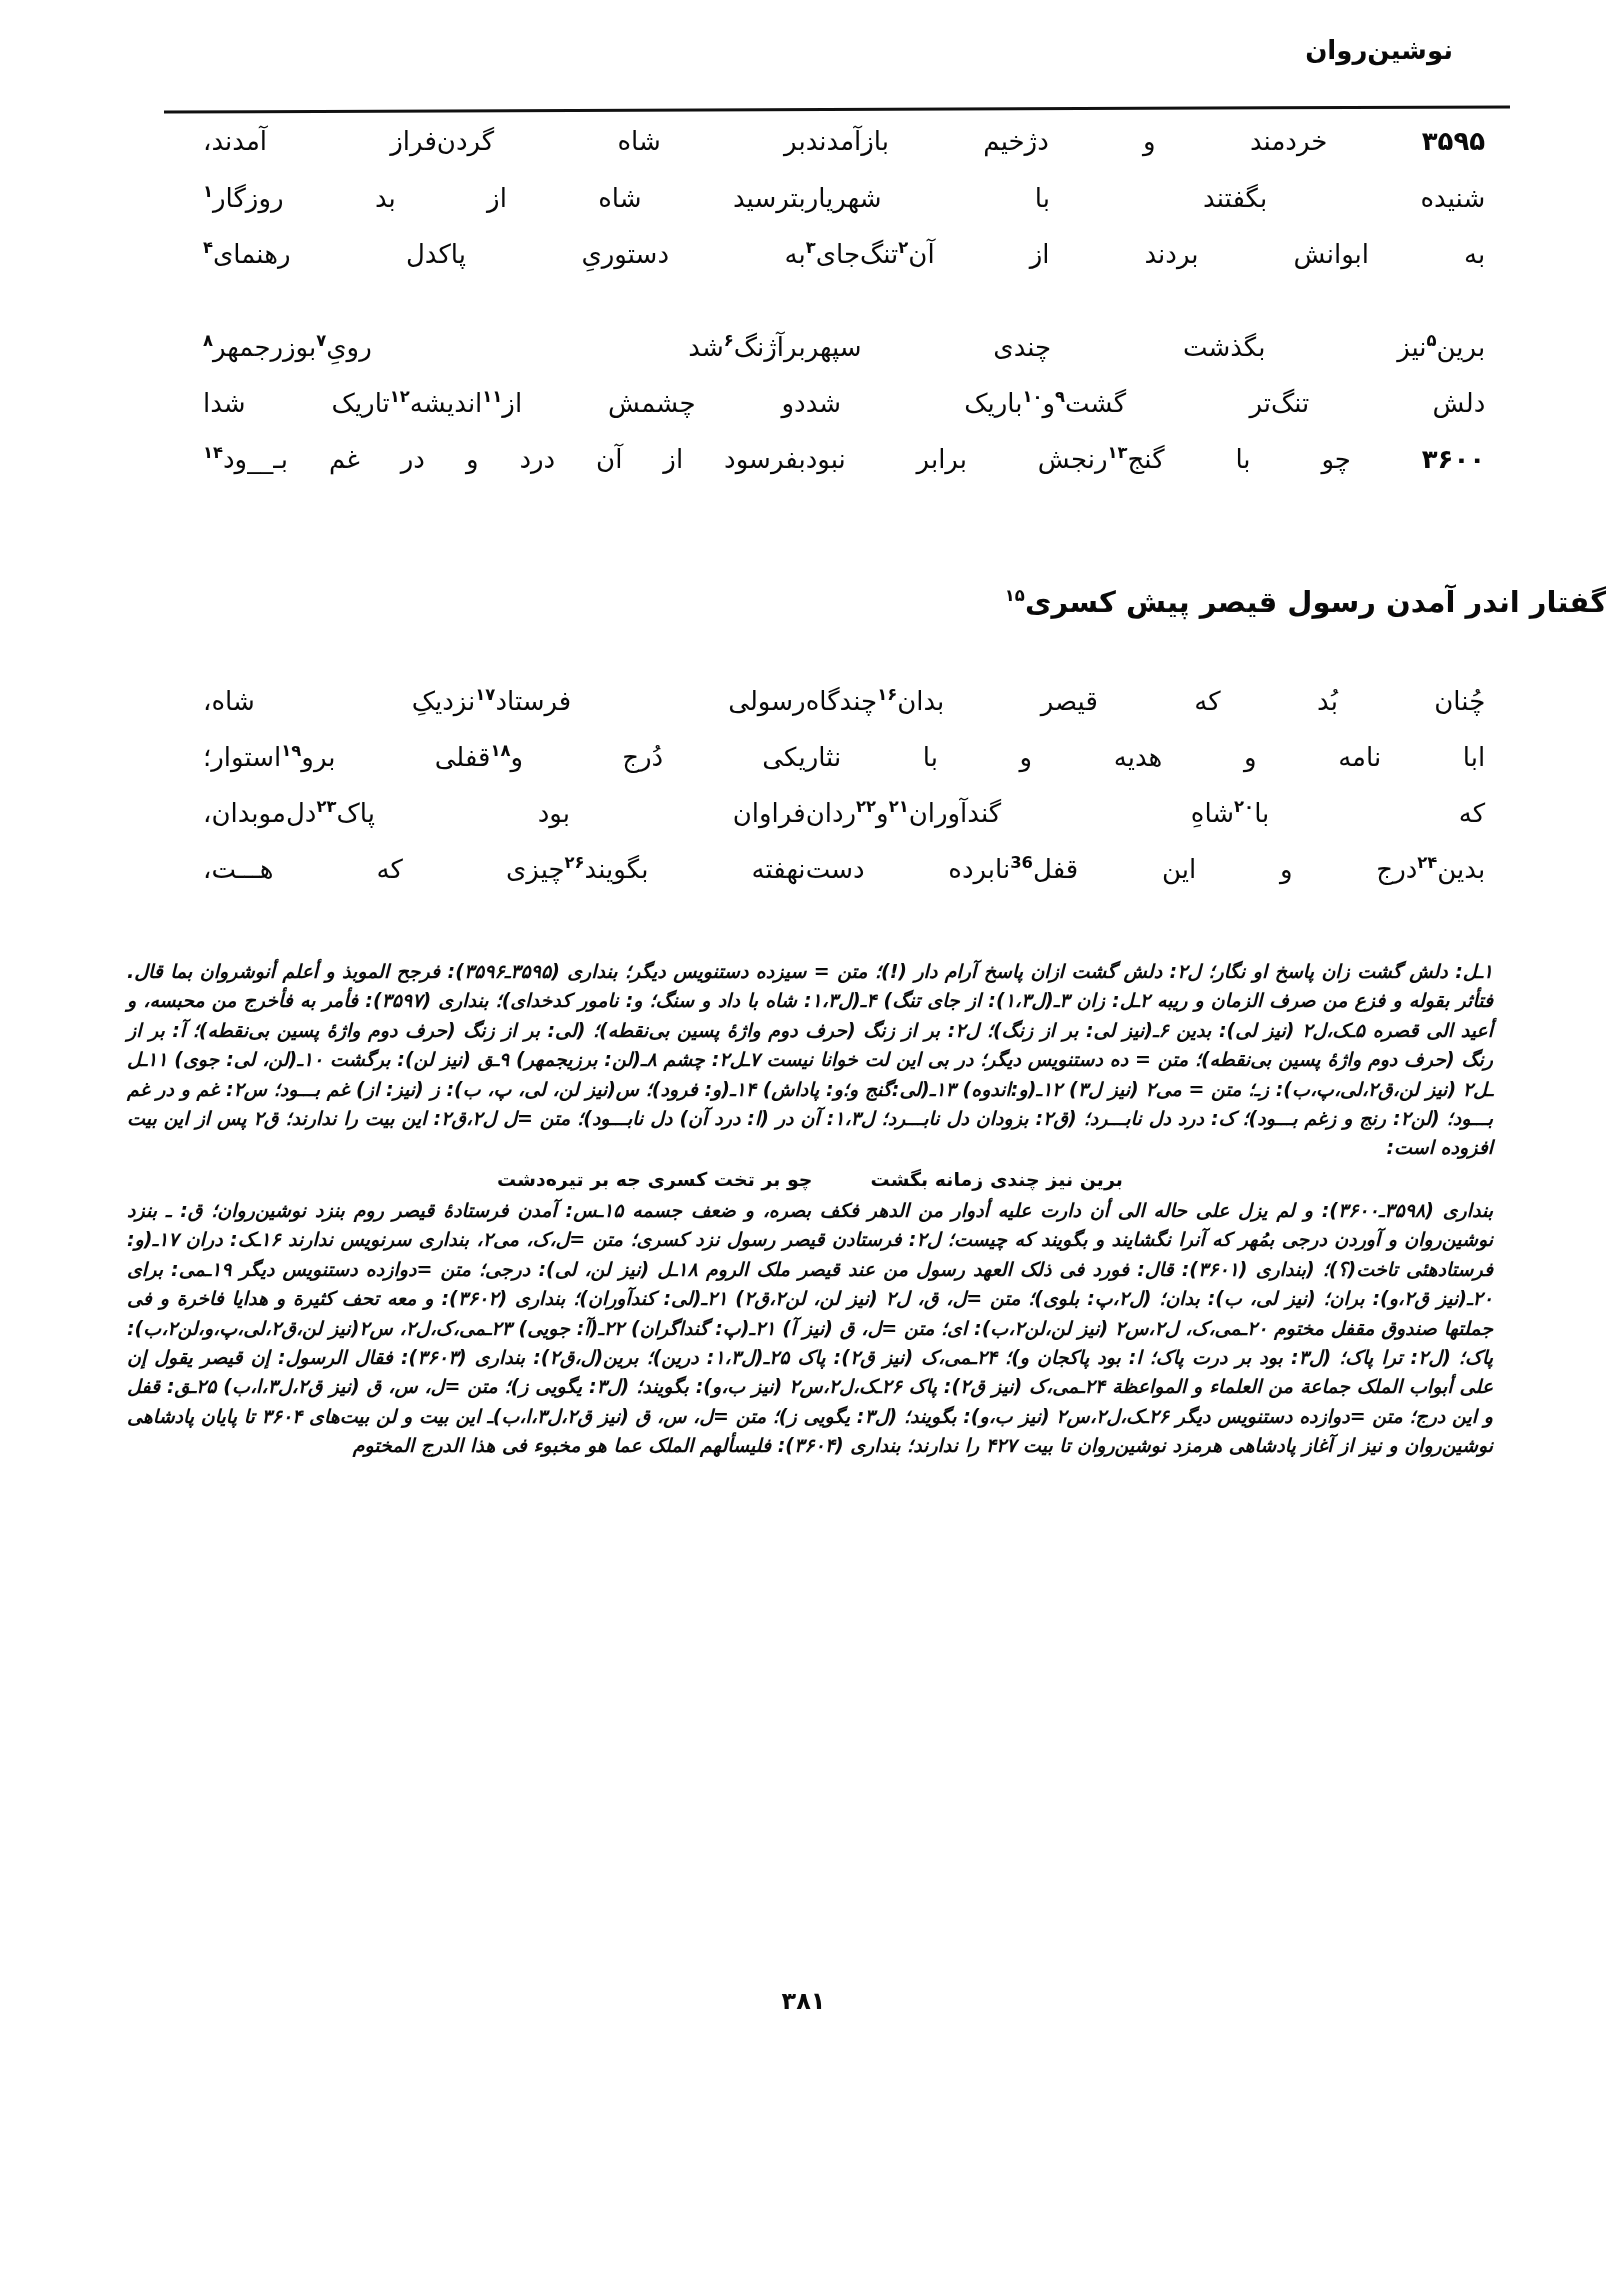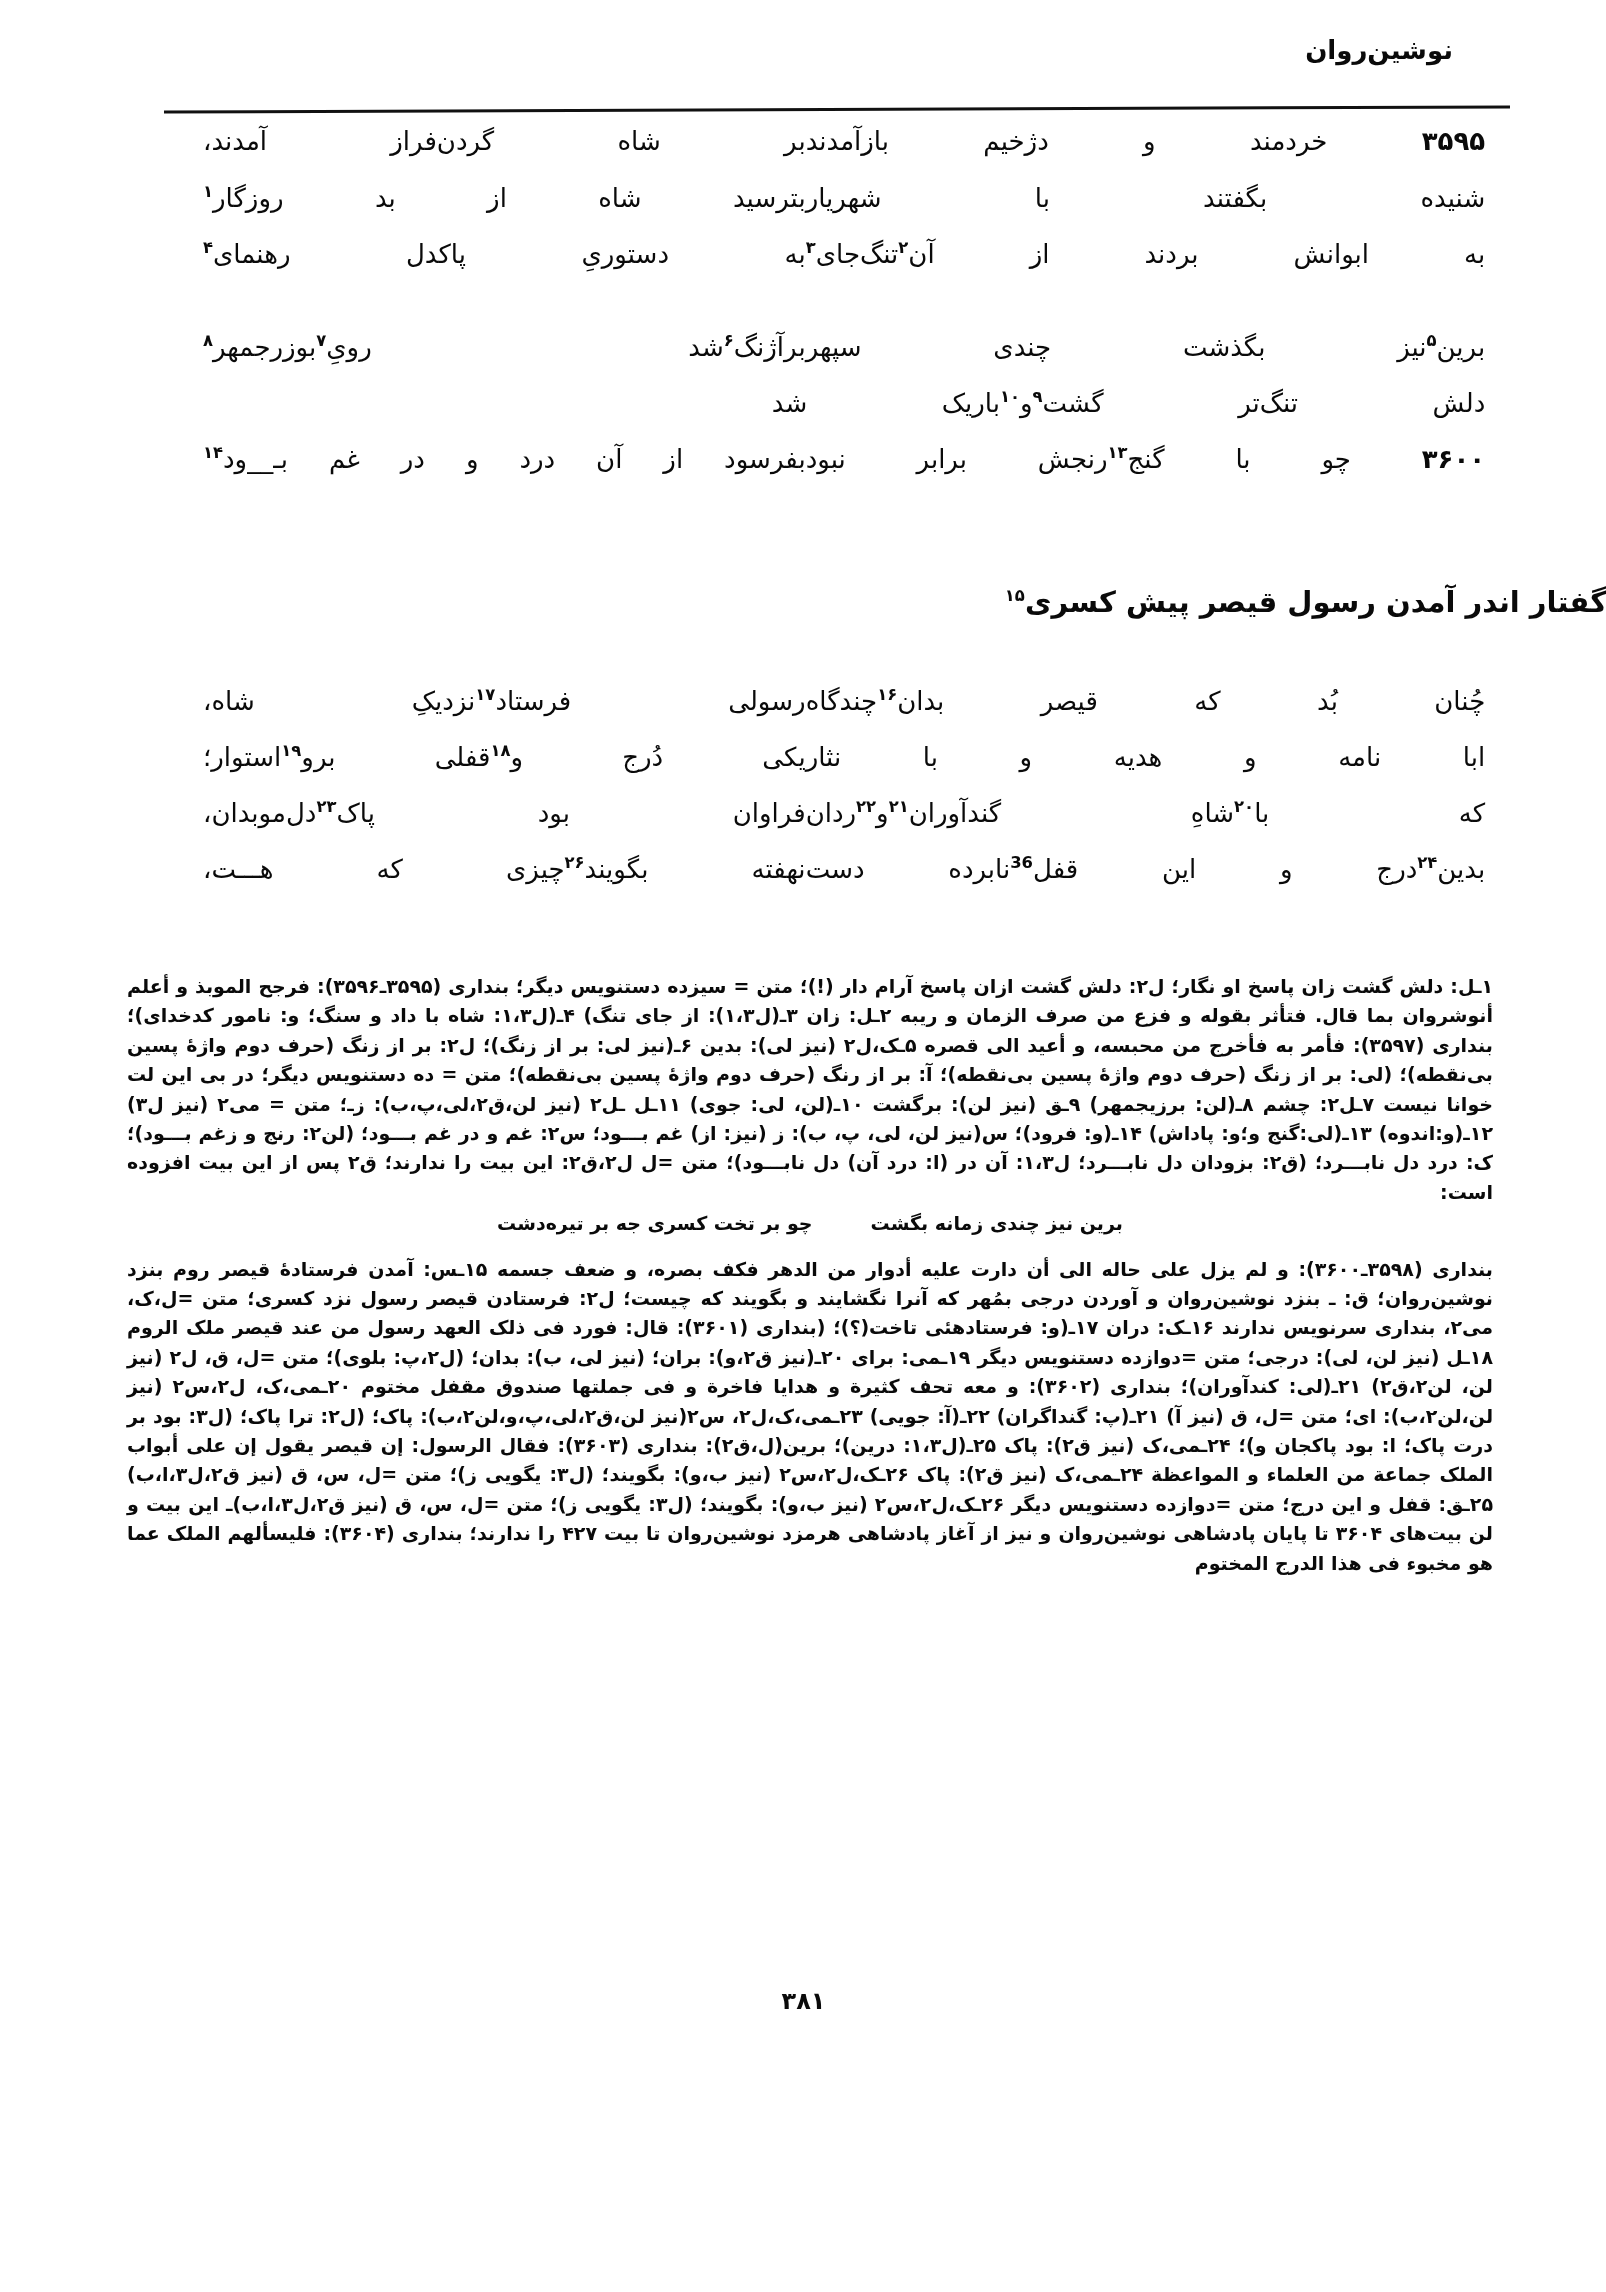--- a/index.html
+++ b/index.html
@@ -106,21 +106,21 @@
     top: 956px;
     left: 127px;
     right: 114px;
     font-size: 19px;
     line-height: 29.4px;
     text-align: justify;
     text-align-last: right;
     font-weight: 600;
     letter-spacing: -0.2px;
   }
-  .notes p { margin: 16px 0 0 0; }
+  .notes p { margin: 1px 0 0 0; font-style: italic; }
   .notes .inset-bayt {
     display: flex;
     flex-direction: row;
     justify-content: center;
     gap: 58px;
     margin: 1.9px 0 1.9px 0;
     text-align-last: center;
     font-weight: 600;
   }
   .notes .inset-bayt span { white-space: nowrap; }
@@ -187,20 +187,23 @@
         </div>
         <div class="hemistich left">
           <span>برآژنگ</span><sup class="fn">۶</sup><span>شد رویِ</span><sup class="fn">۷</sup><span>بوزرجمهر</span><sup class="fn">۸</sup>
         </div>
       </div>
 
       <div class="verse-line">
         <div class="hemistich right">
           <span>دلش تنگ‌تر گشت</span><sup class="fn">۹</sup><span>و</span><sup class="fn">۱۰</sup><span>باریک شد</span>
         </div>
+        <div class="hemistich left">
+          <span>دو چشمش از</span><sup class="fn">۱۱</sup><span>اندیشه</span><sup class="fn">۱۲</sup><span>تاریک شدا</span>
+        </div>
       </div>
 
       <div class="verse-line">
         <div class="hemistich right">
           <span class="vnum">۳۶۰۰</span>
           <span>چو با گنج</span><sup class="fn">۱۳</sup><span>رنجش برابر نبود</span>
         </div>
         <div class="hemistich left">
           <span>بفرسود از آن درد و در غم بـ__ود</span><sup class="fn">۱۴</sup>
         </div>

